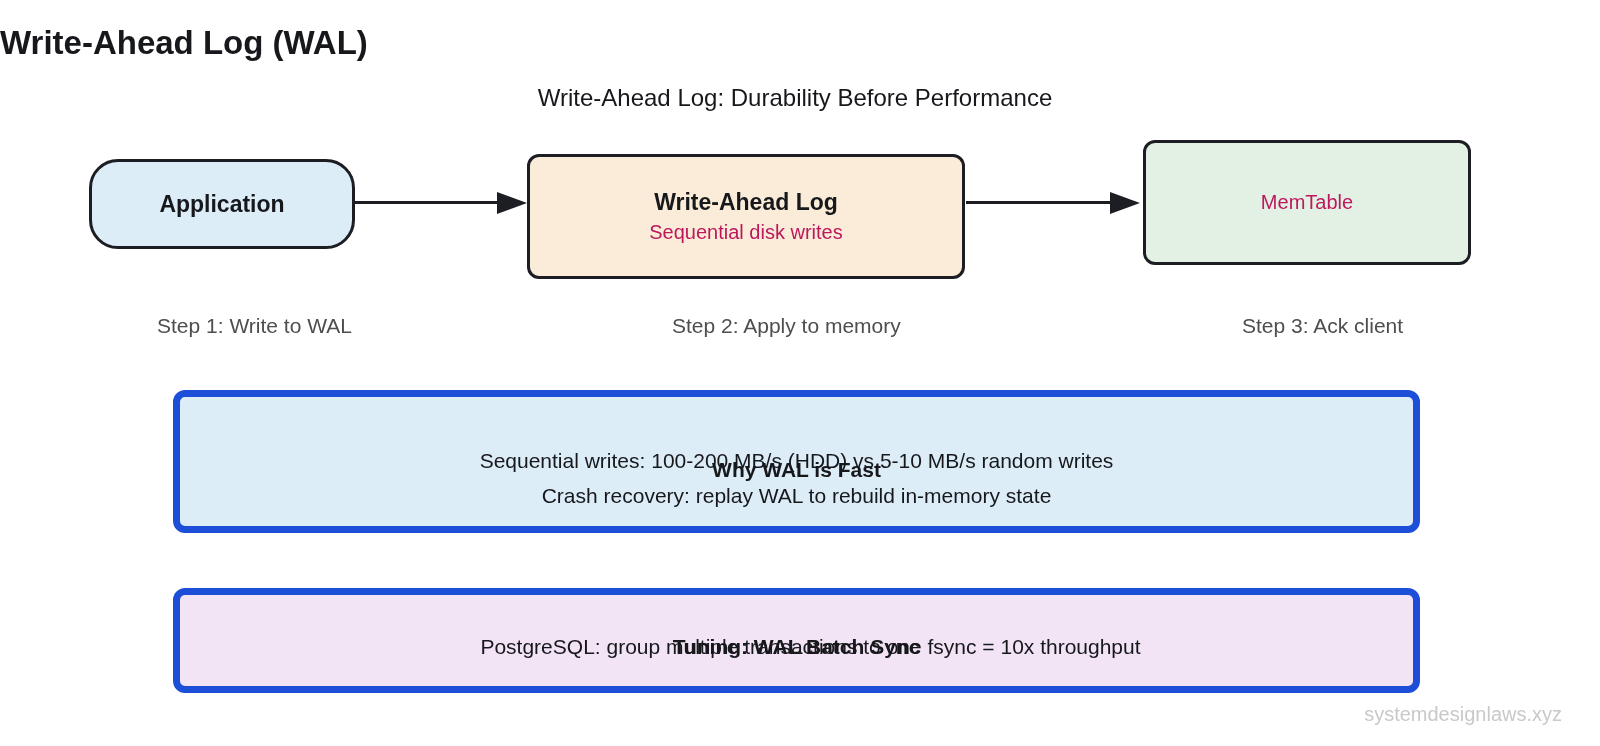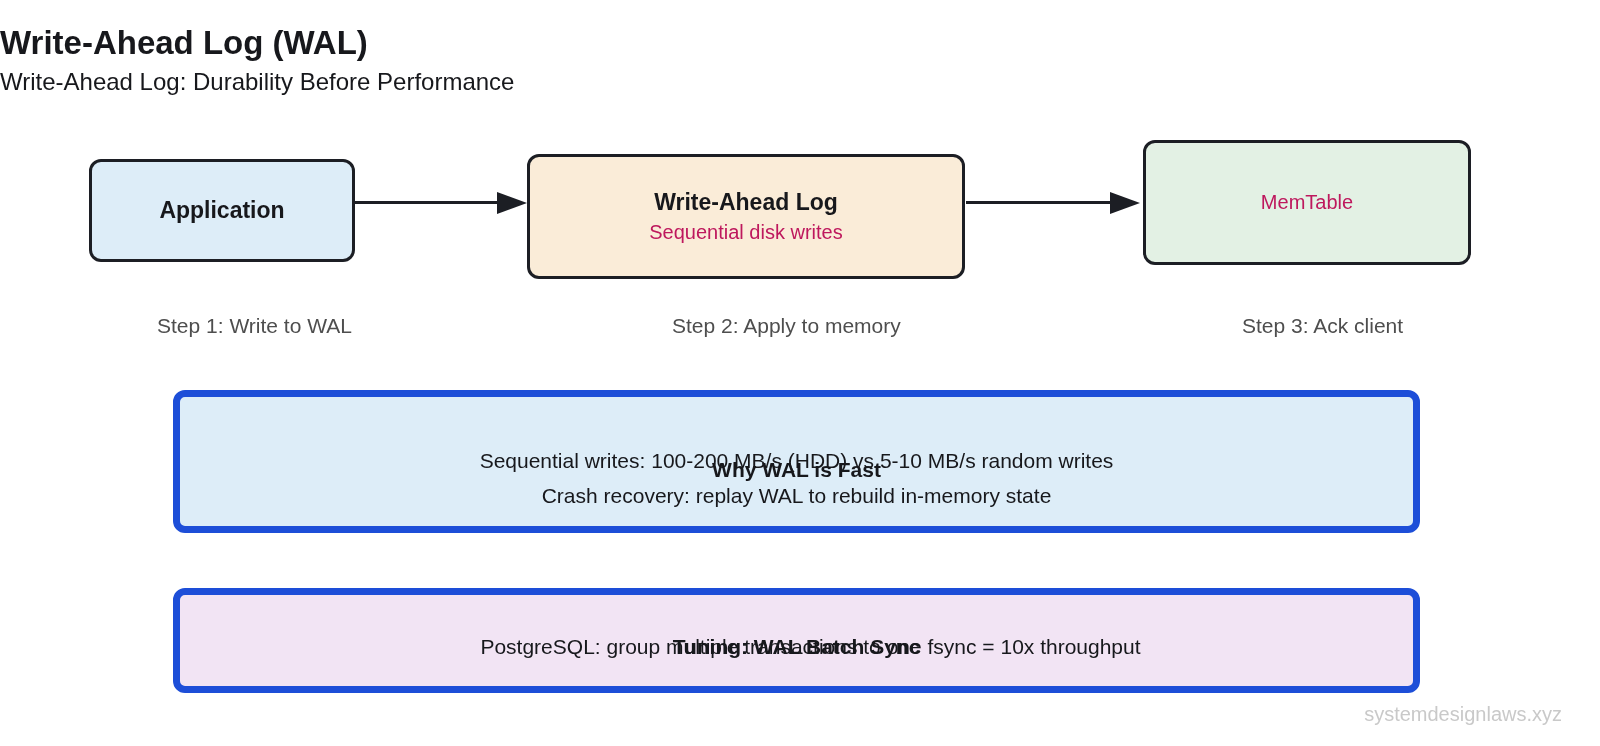--- a/index.html
+++ b/index.html
@@ -18,41 +18,42 @@
     position: absolute;
     left: 0; top: 24px;
     width: 1570px;
     text-align: left;
     font-size: 33px;
     font-weight: bold;
     color: #17181c;
   }
   .page-subtitle {
     position: absolute;
-    left: 0; top: 68px;
+    left: 0; top: 84px;
     width: 1590px;
+    text-align: center;
     font-size: 24px;
     color: #17181c;
   }
 
   .node {
     position: absolute;
     background: #ddedf8;
     border: 3px solid #1c1e24;
     border-radius: 12px;
     display: flex;
     flex-direction: column;
     align-items: center;
     justify-content: center;
     gap: 5px;
   }
   .node .node-label { font-size: 23px; font-weight: bold; color: #17181c; }
   .node .node-sublabel { font-size: 20px; color: #be185d; }
 
-  .node-application { left: 89px;  top: 159px; width: 266px; height: 103px;  background: #ddedf8; }
+  .node-application { left: 89px;  top: 159px; width: 266px; height: 90px;  background: #ddedf8; border-radius: 29px; }
   .node-wal         { left: 527px; top: 154px; width: 438px; height: 125px; background: #faecd8; }
   .node-memtable    { left: 1143px; top: 140px; width: 328px; height: 125px; background: #e3f1e4; }
 
   .arrow-line {
     position: absolute;
     height: 3px;
     background: #1c1e24;
     top: 201px;
   }
   .arrow-head {

